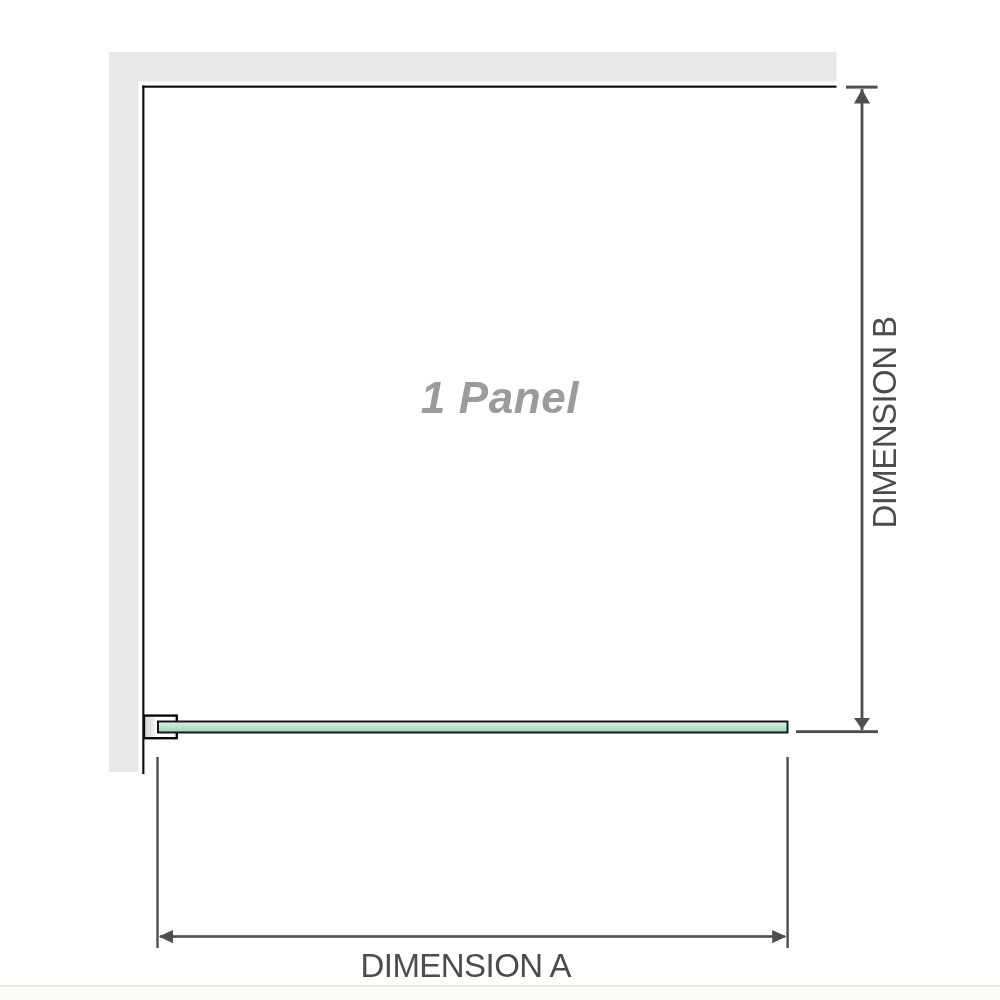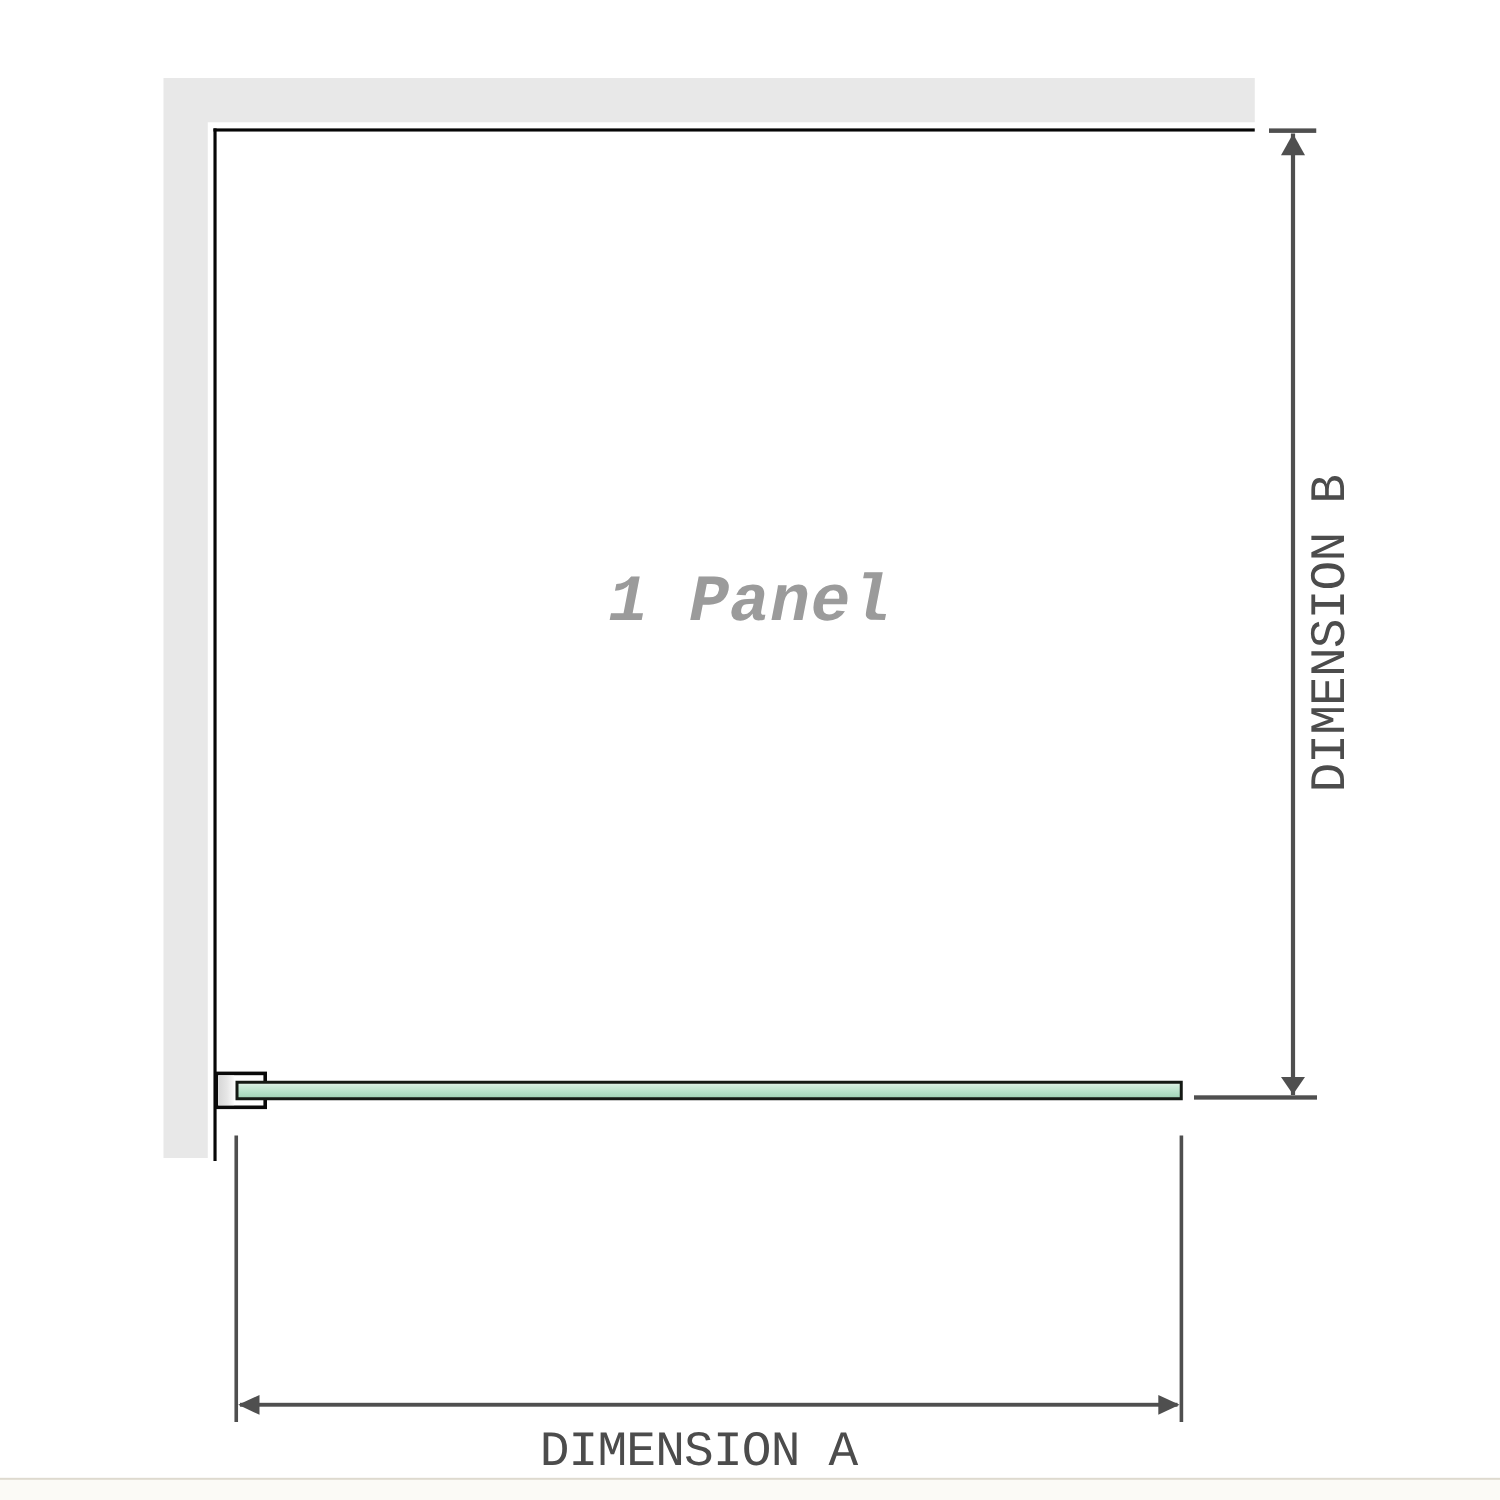--- a/index.html
+++ b/index.html
@@ -1,17 +1,17 @@
 <!DOCTYPE html>
 <html><head>
 <meta charset="utf-8">
 <style>
   html,body{margin:0;padding:0;background:#ffffff;}
   .page{position:relative;width:1000px;height:1000px;overflow:hidden;background:#ffffff;
-        font-family:Liberation Mono, monospace;}
+        font-family:Liberation Sans, sans-serif;}
 </style>
 </head>
 <body>
 <div class="page">
 <svg width="1000" height="1000" viewBox="0 0 1000 1000" xmlns="http://www.w3.org/2000/svg">
   <defs>
     <linearGradient id="glass" x1="0" y1="0" x2="0" y2="1">
       <stop offset="0" stop-color="#f0f9f4"></stop>
       <stop offset="0.18" stop-color="#d2ecdd"></stop>
       <stop offset="0.55" stop-color="#b8e2ca"></stop>

